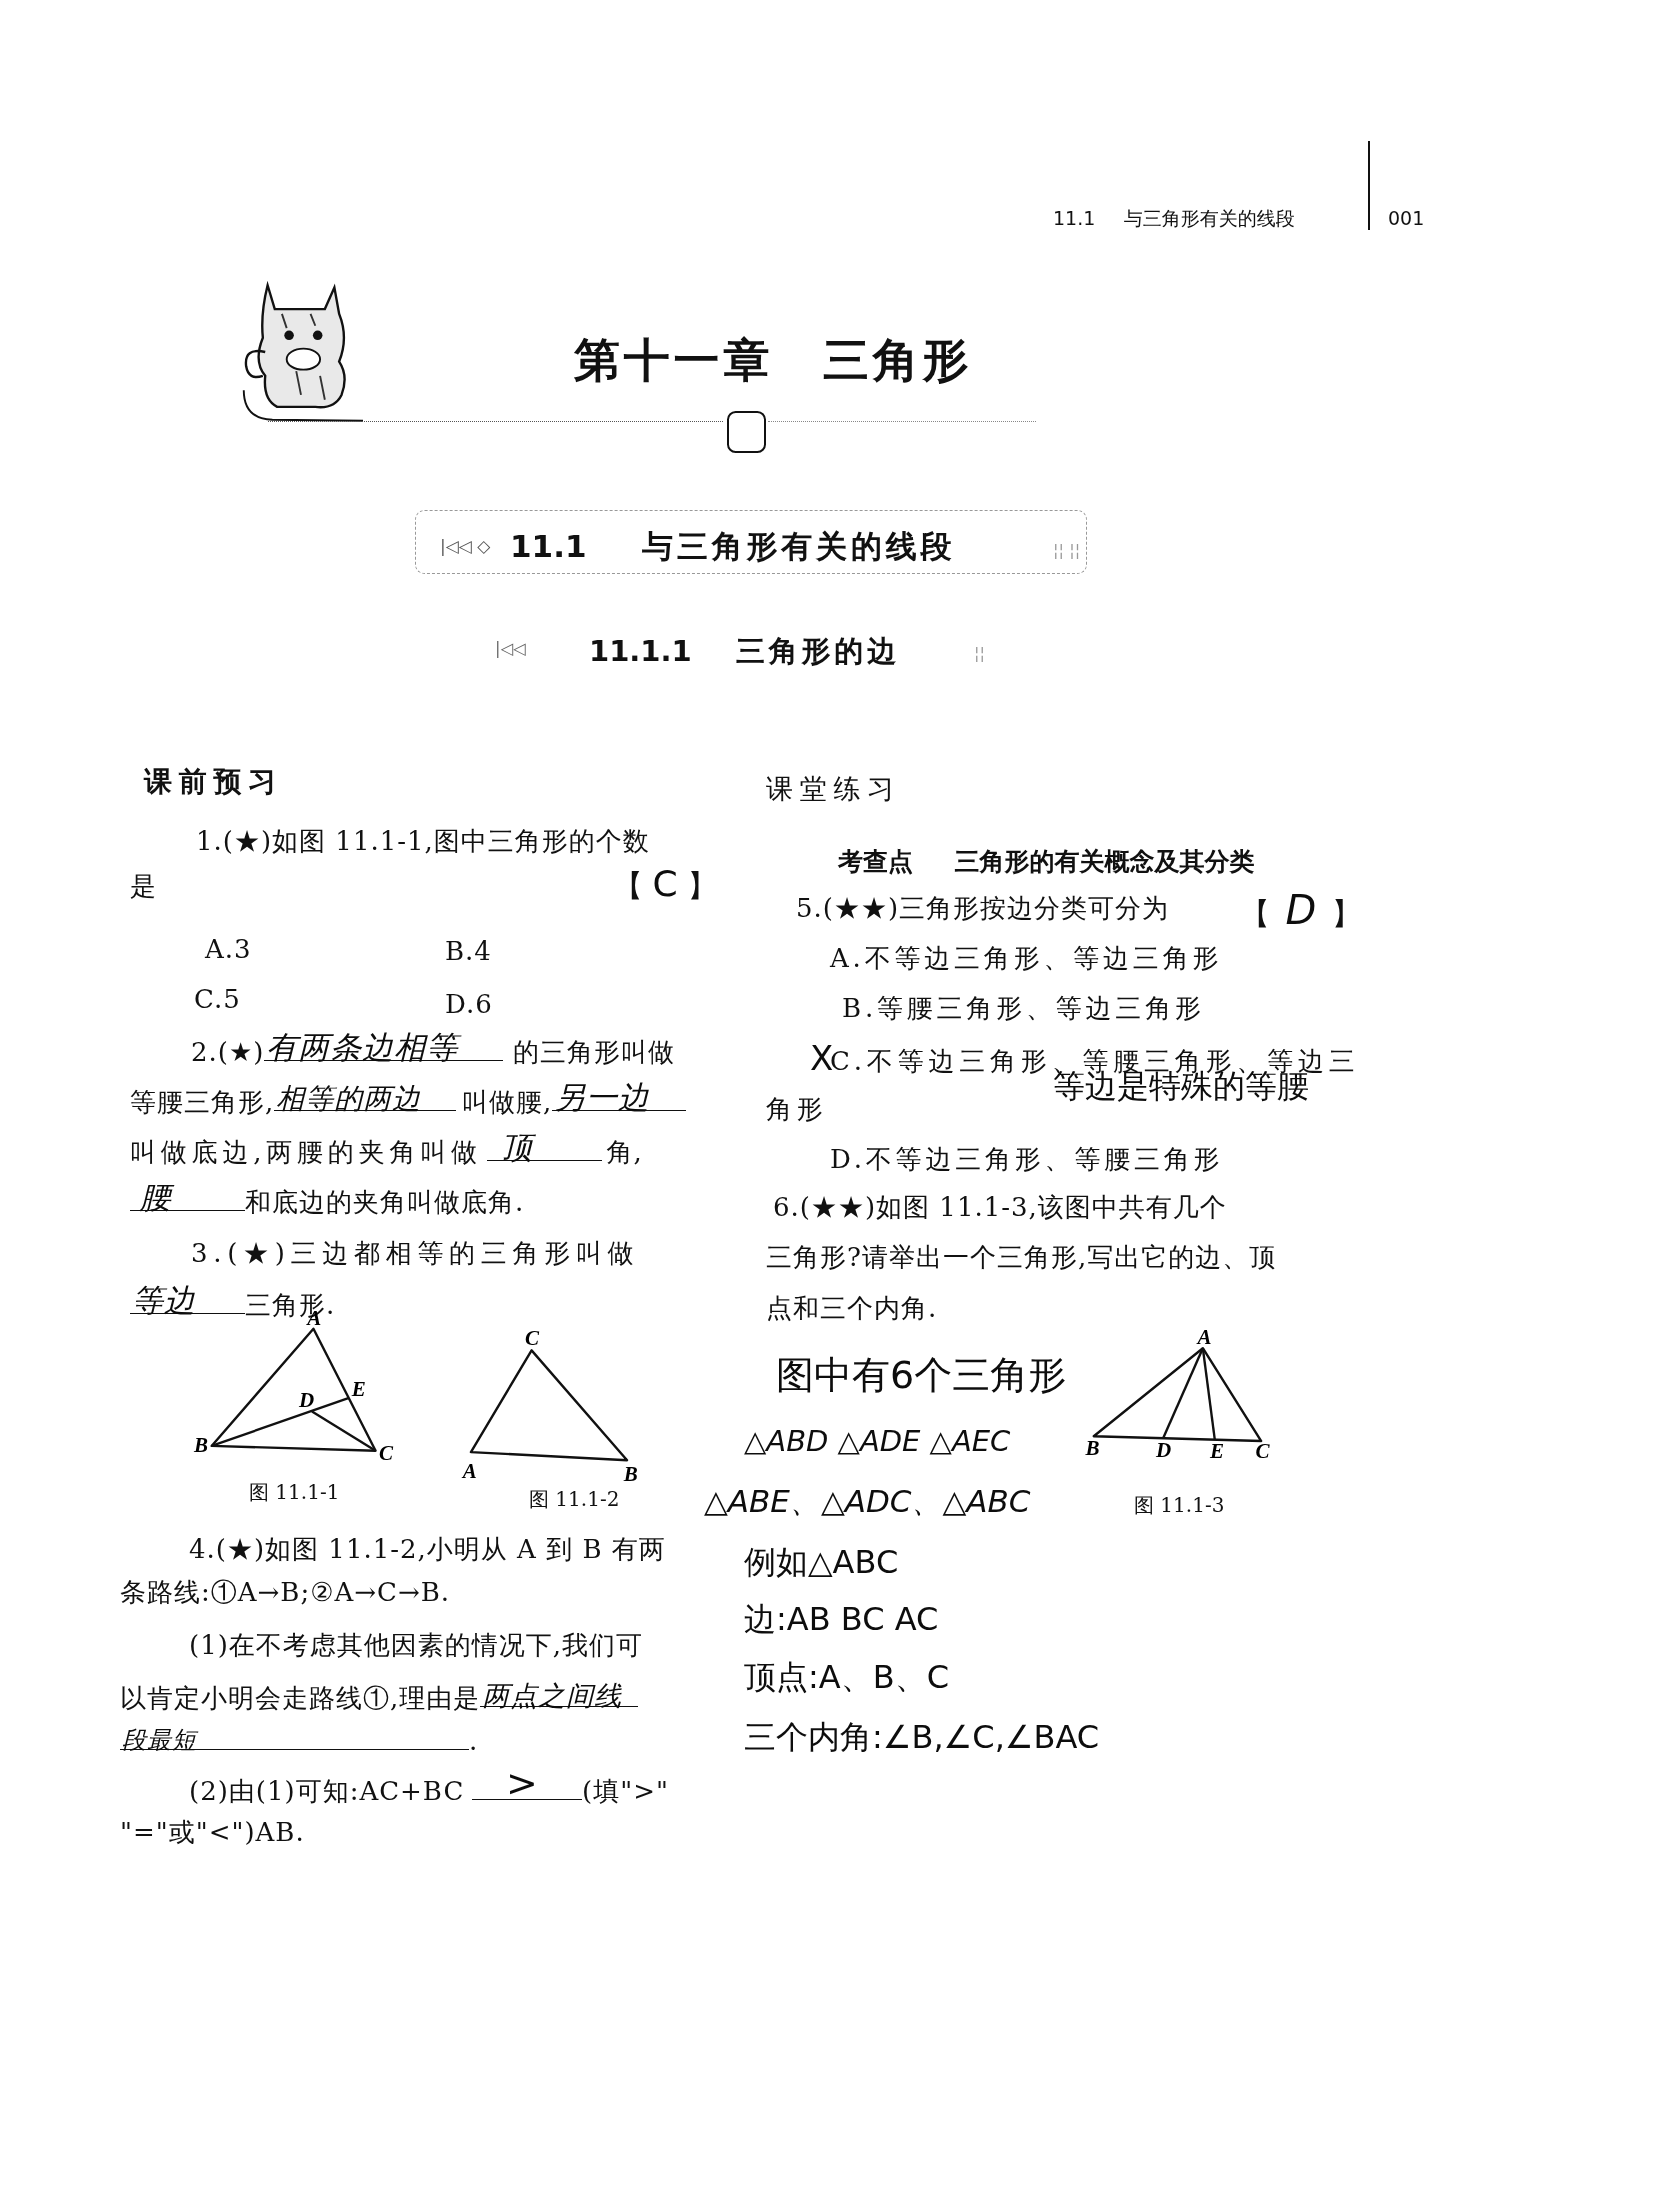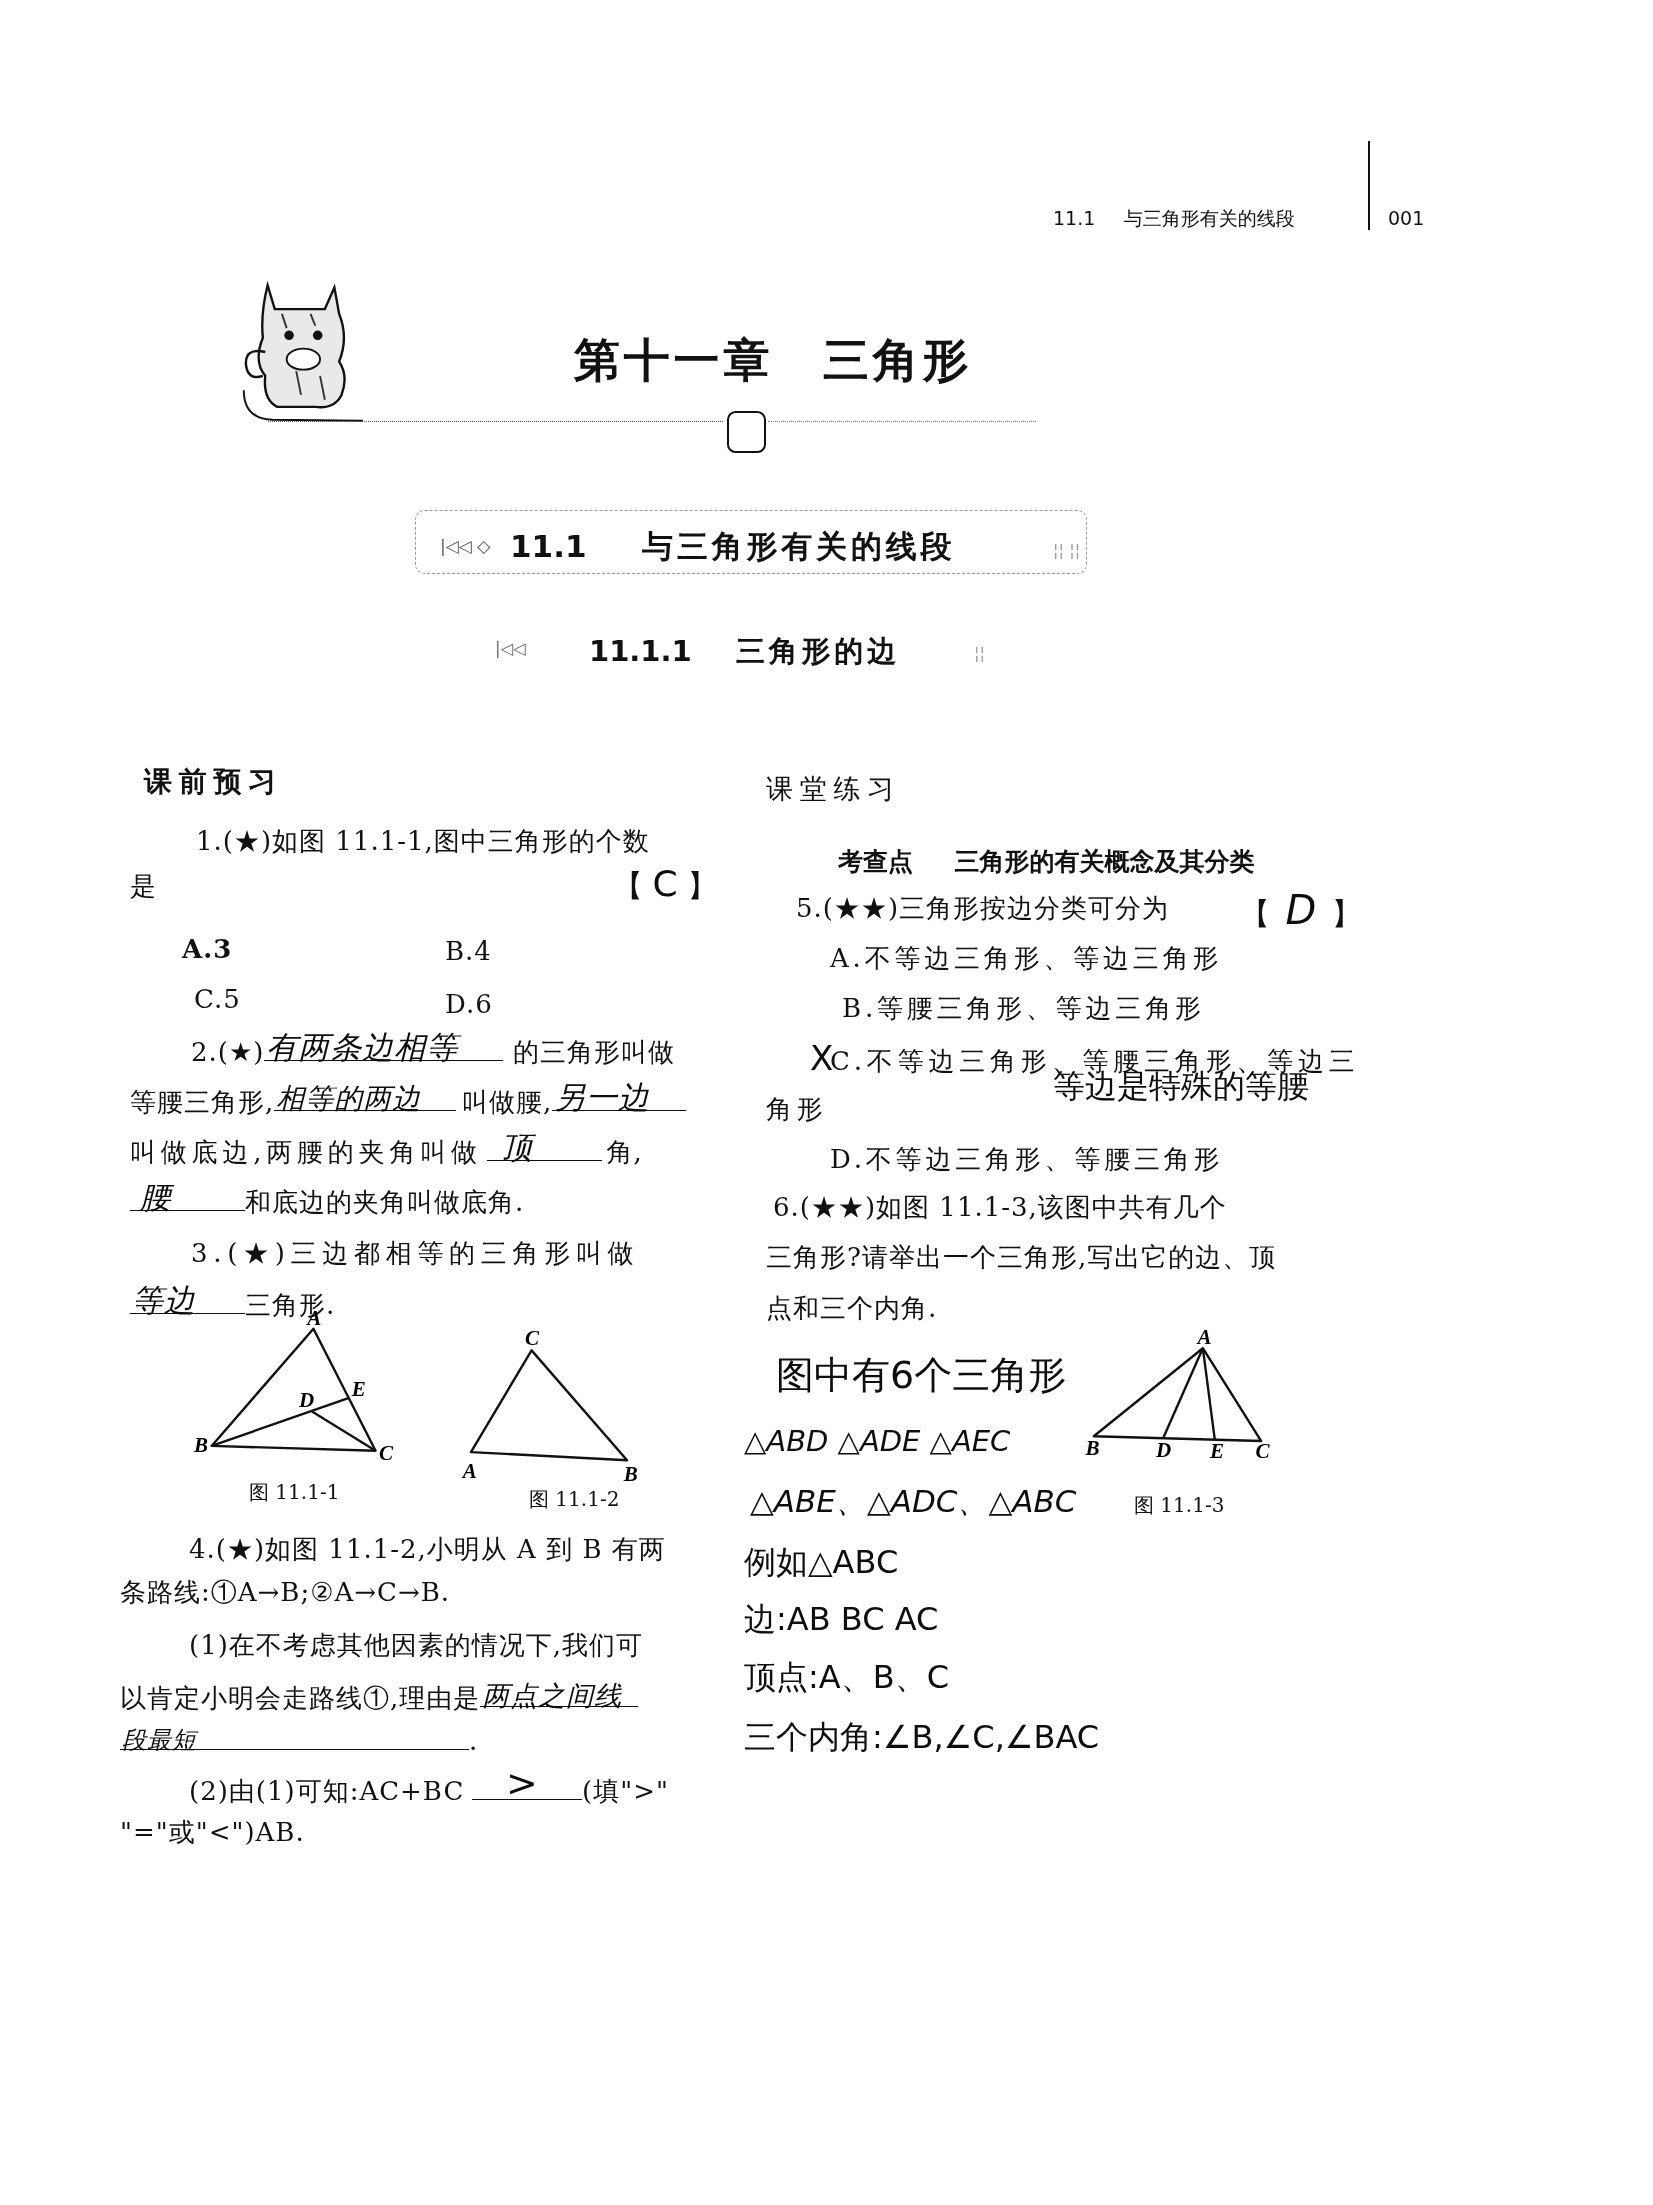--- a/index.html
+++ b/index.html
@@ -58,21 +58,21 @@
 </div>
 <div class="abs" style="left:974px; top:644px; font-size:16.3px; color:#999;">¦¦</div>
 
 <div class="abs bold sans" style="left:144px; top:763px; font-size:28px; letter-spacing:6.7px;">课前预习</div>
 
 <div class="abs body-text" style="left:196px; top:828px;">1.(★)如图 11.1-1,图中三角形的个数</div>
 <div class="abs body-text" style="left:130px; top:873px;">是</div>
 <div class="abs body-text" style="left:613px; top:866px; font-size:30px;">
   <span>【</span><span class="hw" style="font-size:36px; font-style:normal; margin:0 8.6px;">C</span><span>】</span>
 </div>
-<div class="abs body-text" style="left:182px; top:936px;font-weight:bold;">A.3</div>
+<div class="abs body-text" style="left:205px; top:936px;">A.3</div>
 <div class="abs body-text" style="left:445px; top:938px;">B.4</div>
 <div class="abs body-text" style="left:194px; top:986px;">C.5</div>
 <div class="abs body-text" style="left:445px; top:991px;">D.6</div>
 
 <div class="abs body-text" style="left:191px; top:1034px;">
   <span>2.(★)</span><span class="blank" style="width:239px;"><span class="ans hw">有两条边相等</span></span><span style="display:inline-block;width:9.6px;"></span><span>的三角形叫做</span>
 </div>
 <div class="abs body-text" style="left:130px; top:1084px;">
   <span>等腰三角形,</span><span class="blank" style="width:182px;"><span class="ans hw" style="font-size:28px;">相等的两边</span></span><span style="display:inline-block;width:5.7px;"></span><span>叫做腰,</span><span class="blank" style="width:134px;"><span class="ans hw">另一边</span></span>
 </div>
@@ -159,18 +159,18 @@
   <text class="fig-label" x="252" y="30">A</text>
   <text class="fig-label" x="18" y="262">B</text>
   <text class="fig-label" x="165" y="265">D</text>
   <text class="fig-label" x="278" y="268">E</text>
   <text class="fig-label" x="373" y="268">C</text>
 </svg>
 <div class="abs cap" style="left:1134px; top:1492px;">图 11.1-3</div>
 
 <div class="abs hw" style="left:761px; top:1350px; font-size:38px; font-style:normal;margin-left:15px;">图中有6个三角形</div>
 <div class="abs hw" style="left:744px; top:1424px; font-size:29px;">△ABD  △ADE  △AEC</div>
-<div class="abs hw" style="left:750px; top:1481px; font-size:31px;text-align:right;">△ABE、△ADC、△ABC</div>
+<div class="abs hw" style="left:704px; top:1481px; font-size:31px;text-align:right;">△ABE、△ADC、△ABC</div>
 <div class="abs hw" style="left:744px; top:1541px; font-size:32px; font-style:normal;">例如△ABC</div>
 <div class="abs hw" style="left:744px; top:1598px; font-size:32px; font-style:normal;">边:AB  BC  AC</div>
 <div class="abs hw" style="left:744px; top:1656px; font-size:32px; font-style:normal;">顶点:A、B、C</div>
 <div class="abs hw" style="left:744px; top:1716px; font-size:32px; font-style:normal;">三个内角:∠B,∠C,∠BAC</div>
 
 
 </body></html>

